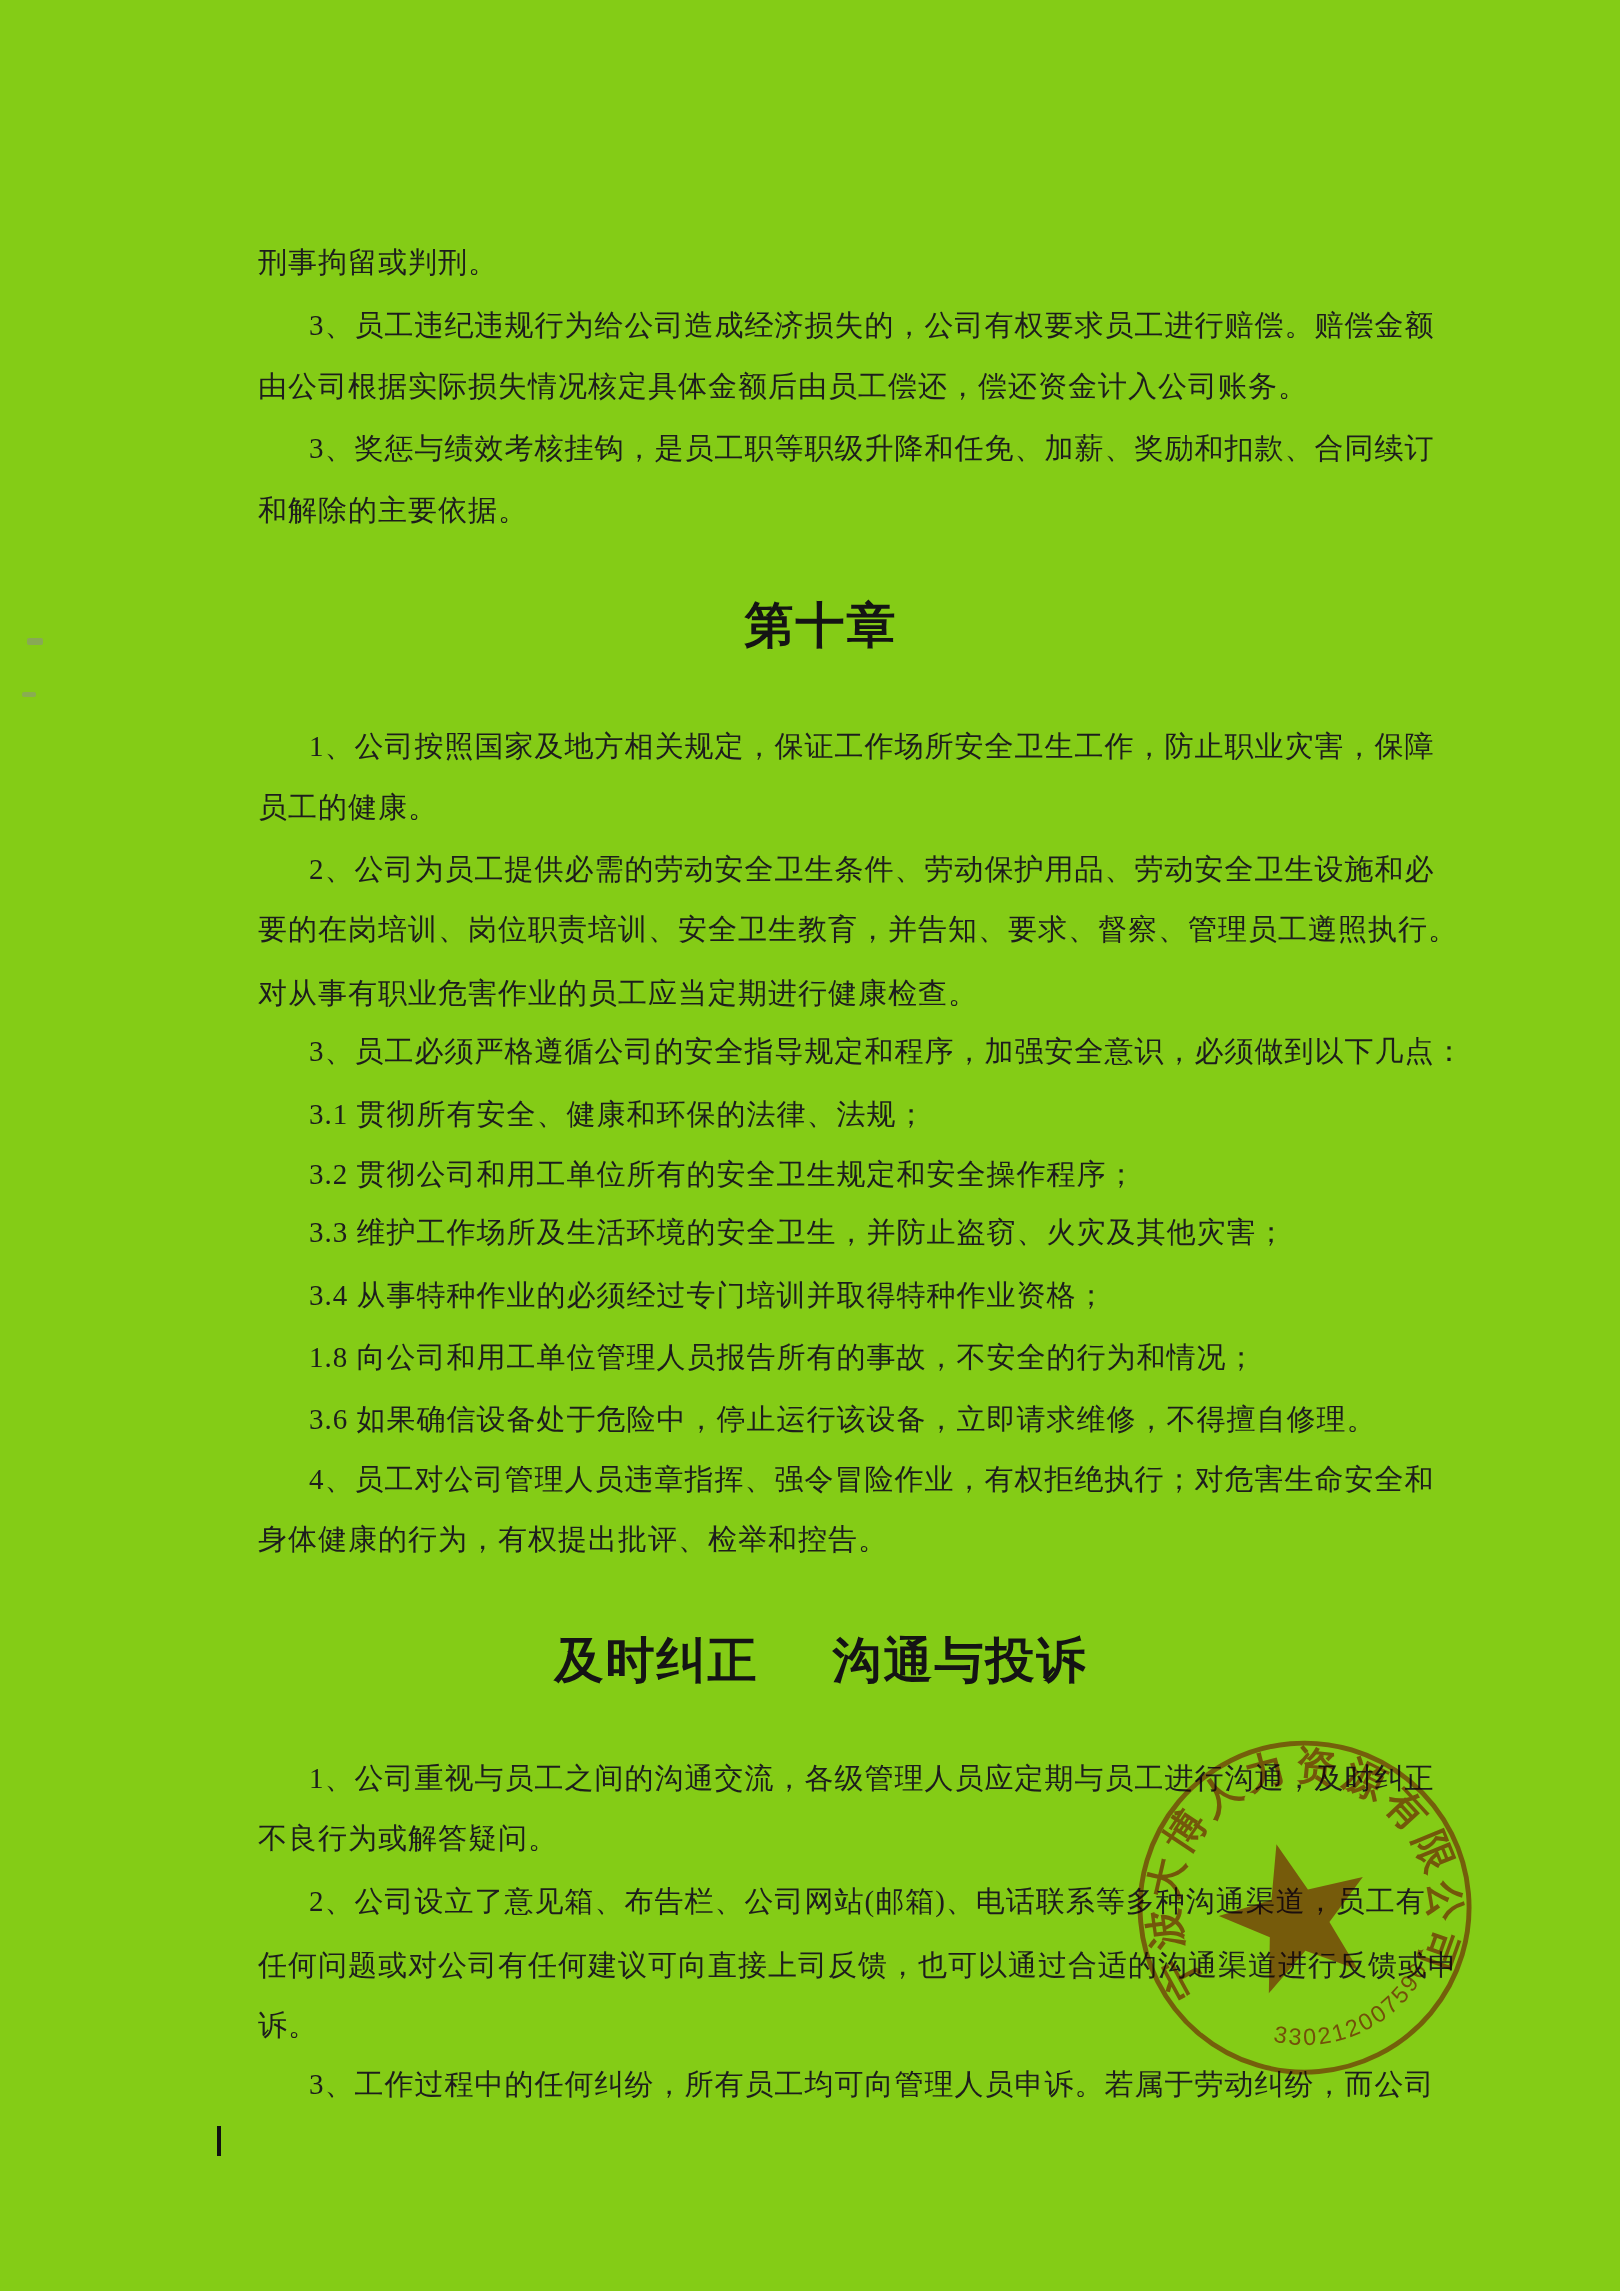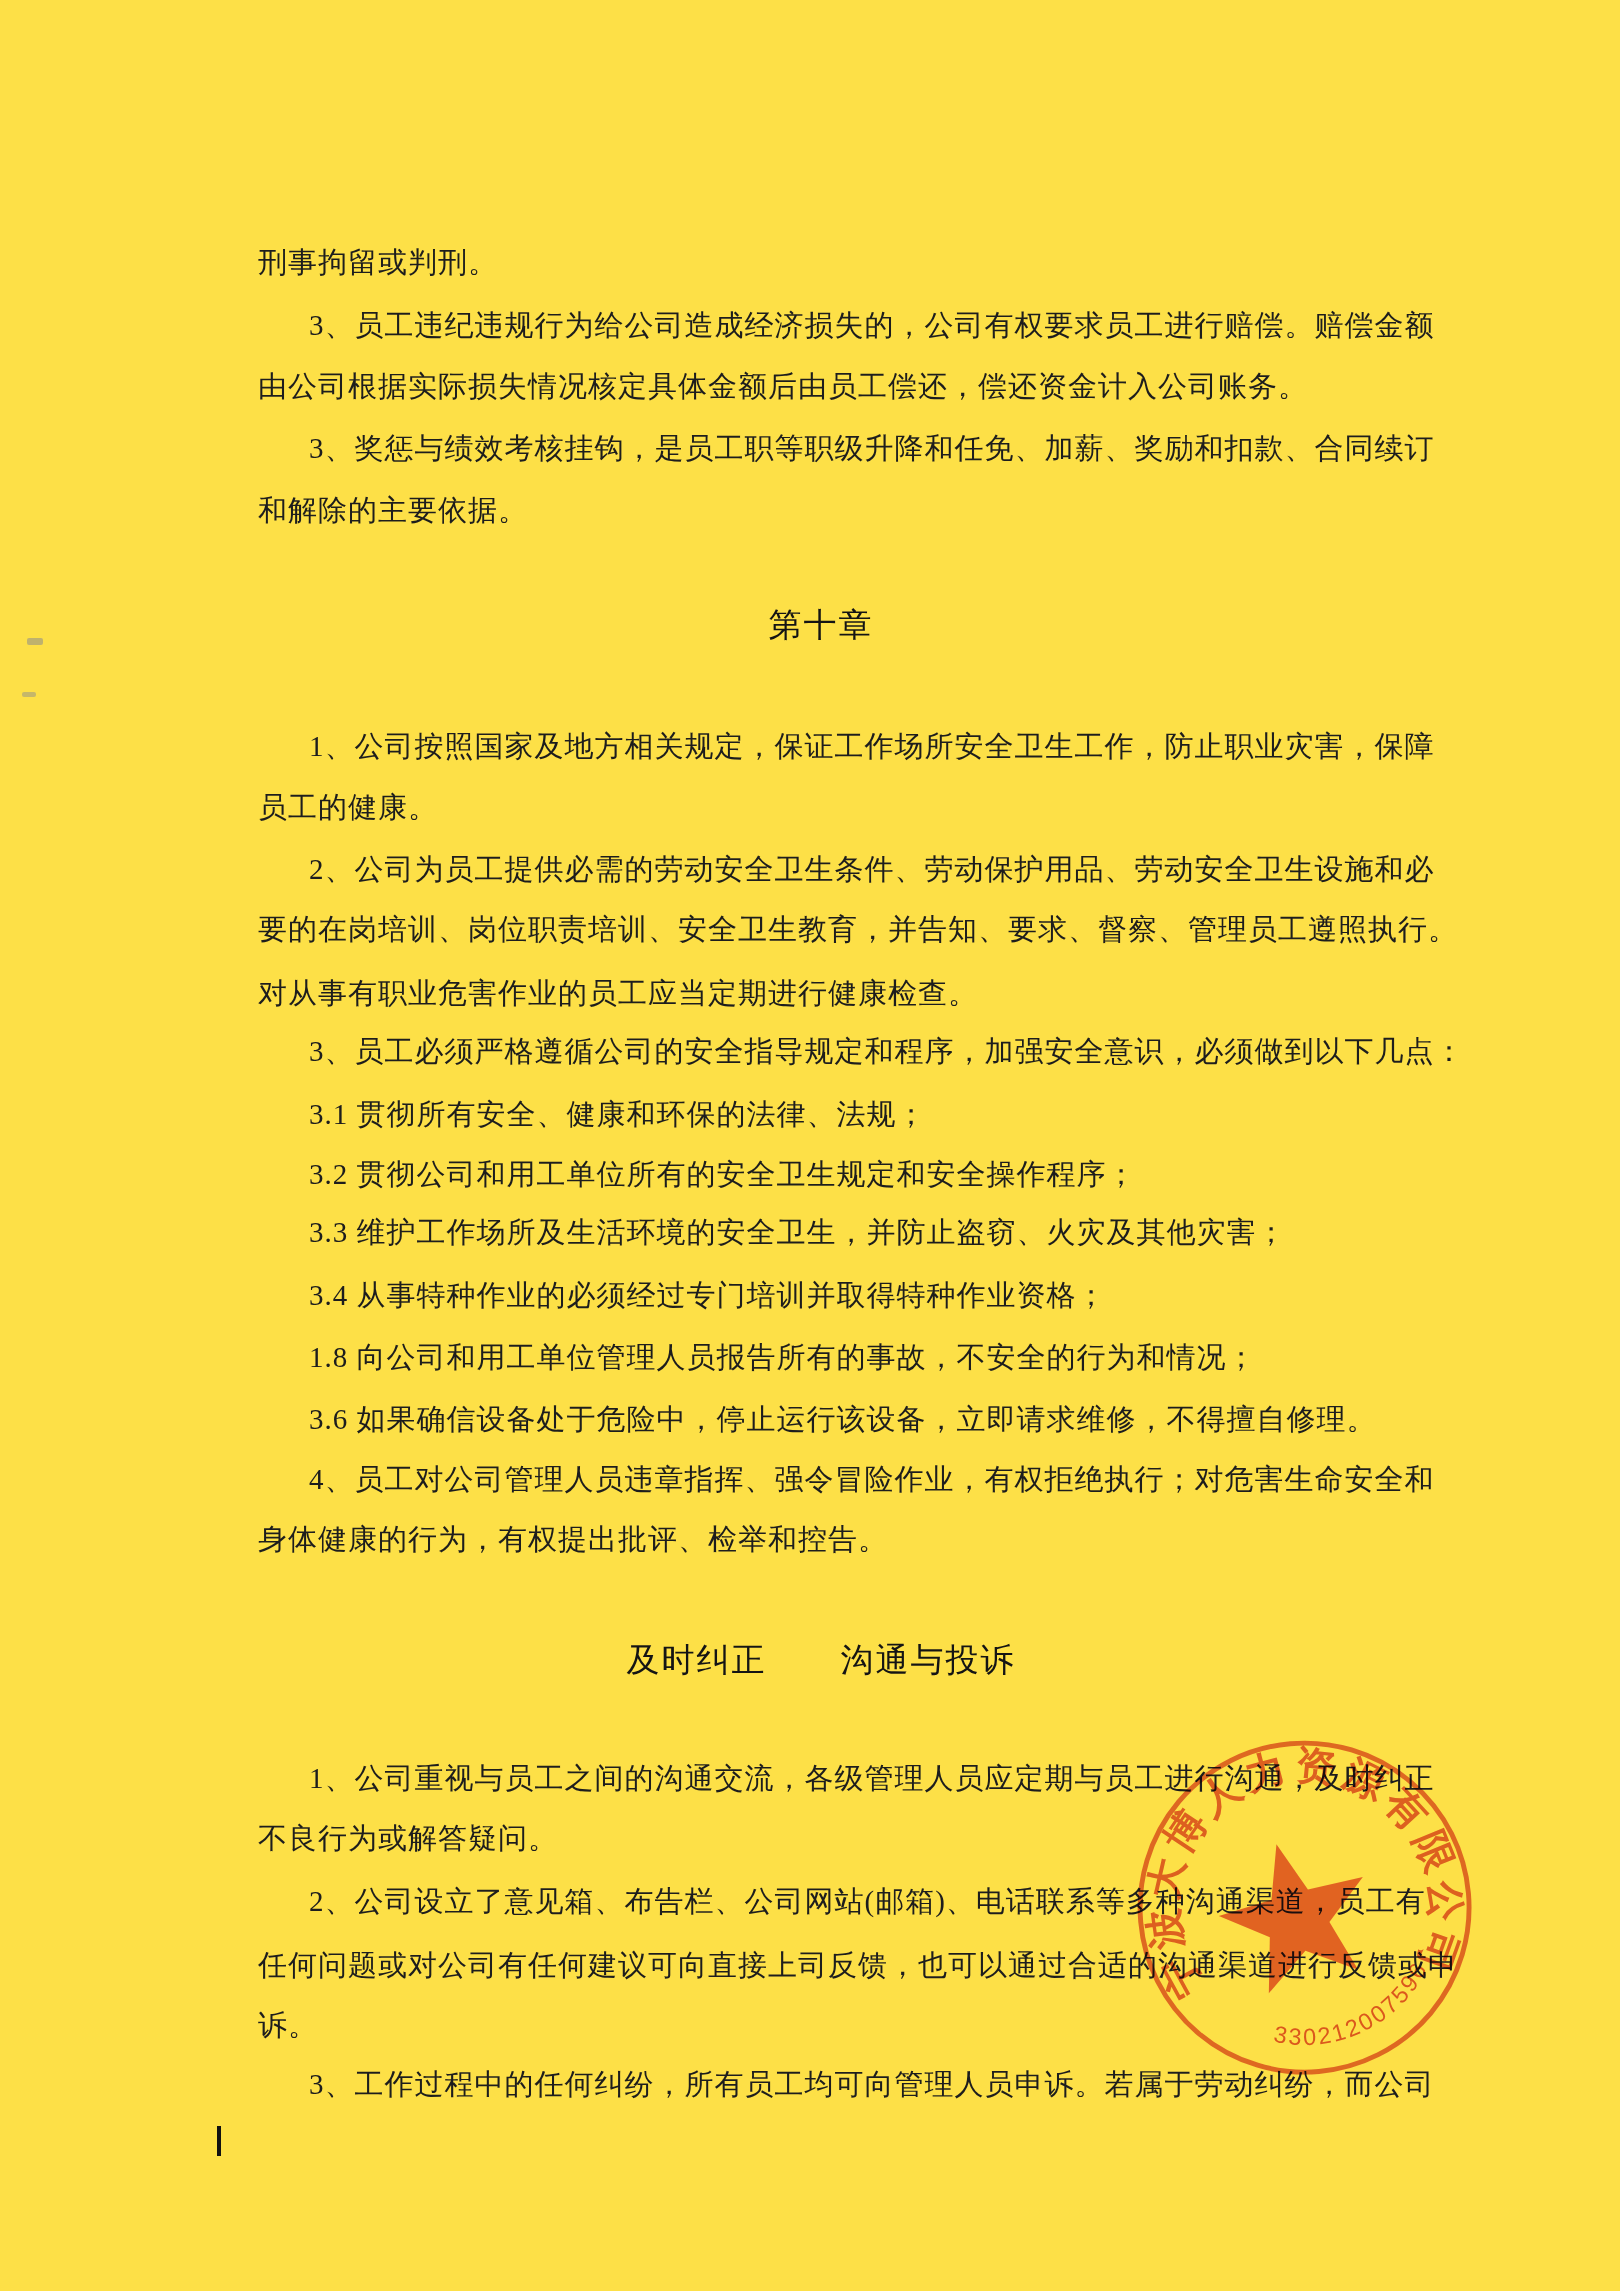--- a/index.html
+++ b/index.html
@@ -1,39 +1,39 @@
 <!DOCTYPE html>
 <html><head>
 <meta charset="utf-8">
 <style>
   html,body{margin:0;padding:0;background:#9a9a9a;}
   .page{
     position:relative;
     width:1620px;height:2292px;
-    background:#fde047;
+    background:#84cc16;
     overflow:hidden;
     font-family:"Liberation Serif","DejaVu Serif",serif;
     color:#1d1d1d;
   }
   .line{
     position:absolute;
     left:258px;
     font-size:29px;
     line-height:1.15;
     letter-spacing:1px;
     white-space:nowrap;
     color:#1d1d1d;
   }
   .line.ind{left:309px;text-align:center;}
   .heading{
     position:absolute;
     left:258px;width:1126px;
     display:flex;justify-content:center;
     gap:74px;
-    font-size:33px;font-weight:normal;
+    font-size:49px;font-weight:bold;
     color:#141414;
     letter-spacing:2px;
     line-height:69px;
     white-space:nowrap;
   }
   .footer-line{
     position:absolute;
     left:258px;width:1126px;
     top:2125px;
     text-align:center;

